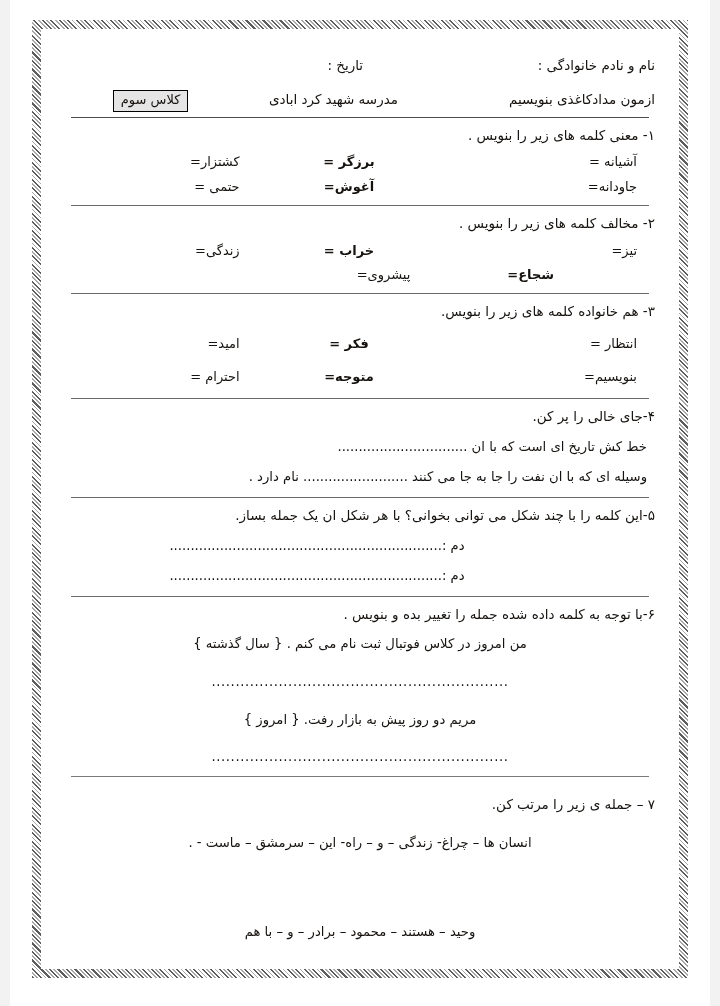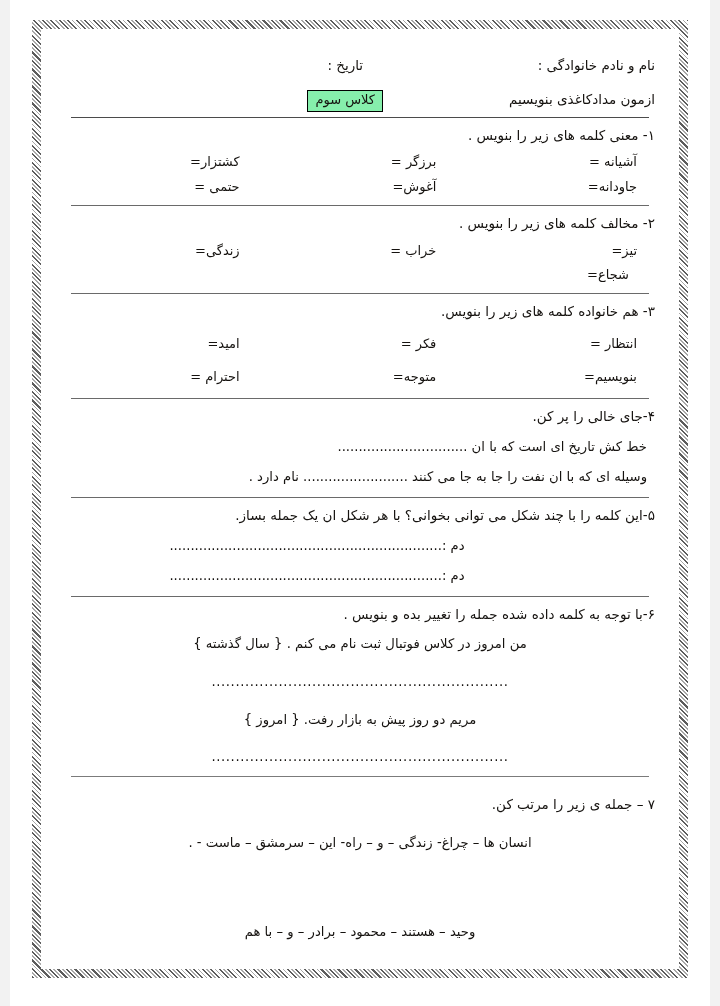--- a/index.html
+++ b/index.html
@@ -75,21 +75,21 @@
   .hdr-col-mid   { width: 33%; text-align: center; }
   .hdr-col-left  { width: 29%; text-align: center; }
 
   .hdr-text { white-space: nowrap; }
   .class-box {
     display: inline-block;
     border: 1px solid #000000;
     padding: 1px 7px 2px 7px;
     font-size: 13px;
     line-height: 1.25;
-    background: #86efac;
+    background: #e5e5e5;
   }
 
   
   .sep {
     height: 0;
     border: none;
     border-top: 1.4px solid #4b4b4b;
     margin: 5px 6px 6px 6px;
   }
   .sep.thin { border-top: 1px solid #6a6a6a; }
@@ -109,21 +109,21 @@
   .word-row {
     display: flex;
     flex-direction: row;
     width: 100%;
     font-size: 13px;
     line-height: 1.9;
   }
   .word-row.spaced { line-height: 2.55; }
   .word-cell { width: 33.33%; }
   .word-cell.c1 { text-align: right;  padding-right: 18px; }
-  .word-cell.c2 { text-align: right;  padding-right: 26px; }
+  .word-cell.c2 { text-align: center;  padding-right: 26px; font-weight: bold; }
   .word-cell.c3 { text-align: right;  padding-right: 22px; }
 
   
   .fill-line {
     font-size: 13.2px;
     line-height: 2.25;
     white-space: nowrap;
     text-align: right;
     padding-right: 8px;
   }
@@ -179,20 +179,23 @@
       </div>
       <div class="hdr-col-left">
         <span class="hdr-text">تاریخ :</span>
       </div>
     </div>
 
     <div class="hdr-row row2">
       <div class="hdr-col-right">
         <span class="hdr-text">ازمون مدادکاغذی بنویسیم</span>
       </div>
+      <div class="hdr-col-mid">
+        <span class="hdr-text">مدرسه شهید کرد ابادی</span>
+      </div>
       <div class="hdr-col-left">
         <span class="class-box">کلاس سوم</span>
       </div>
     </div>
 
     <div class="sep"></div>
 
     <div class="q-block">
       <div class="q-prompt">١- معنی کلمه های زیر را بنویس .</div>
       <div class="word-grid">
@@ -214,20 +217,21 @@
     <div class="q-block">
       <div class="q-prompt">٢- مخالف کلمه های زیر را بنویس .</div>
       <div class="word-grid">
         <div class="word-row">
           <div class="word-cell c1">تیز=</div>
           <div class="word-cell c2">خراب =</div>
           <div class="word-cell c3">زندگی=</div>
         </div>
         <div class="word-row">
           <div class="word-cell c2">شجاع=</div>
+          <div class="word-cell c3">پیشروی=</div>
         </div>
       </div>
     </div>
 
     <div class="sep thin"></div>
 
     <div class="q-block">
       <div class="q-prompt">٣-  هم خانواده کلمه های زیر را بنویس.</div>
       <div class="word-grid">
         <div class="word-row spaced">

